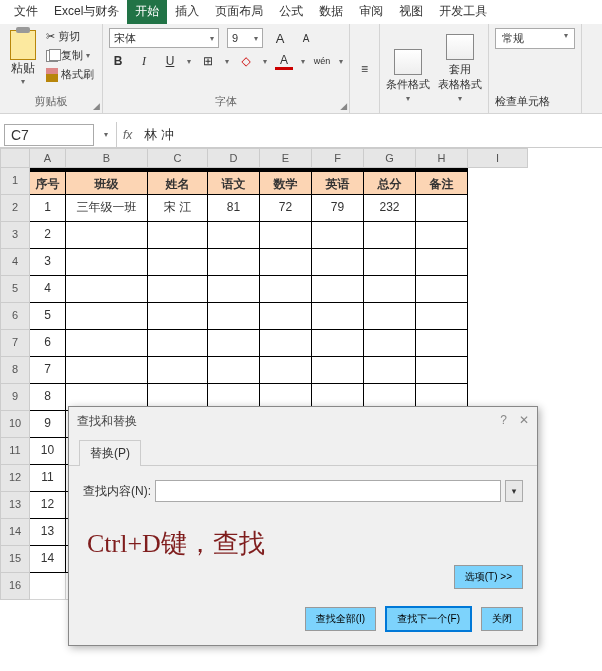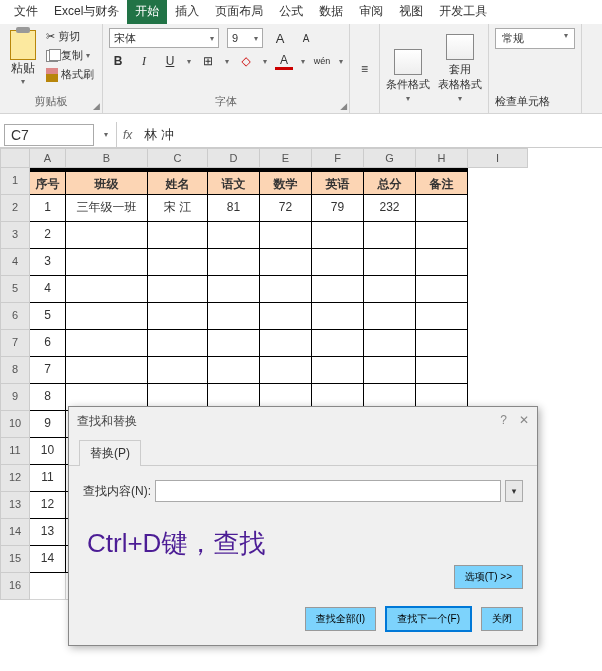--- a/index.html
+++ b/index.html
@@ -56,21 +56,21 @@
 .dialog{position:absolute;left:68px;top:258px;width:470px;height:240px;background:#f0f0f0;border:1px solid #888;box-shadow:2px 2px 8px rgba(0,0,0,.3);z-index:10}
 .dlg-title{display:flex;justify-content:space-between;padding:6px 8px;font-size:12px;color:#444}
 .dlg-ctrls{display:flex;gap:12px;color:#888}
 .dlg-tabs{display:flex;padding:4px 10px 0 10px;border-bottom:1px solid #ccc}
 .dlg-tab{padding:4px 10px;font-size:12px;border:1px solid #ccc;border-bottom:none;background:#f0f0f0;margin-right:2px;margin-bottom:-1px}
 .dlg-tab.active{background:#f0f0f0;border-bottom:1px solid #f0f0f0}
 .dlg-body{padding:14px 14px}
 .fld{display:flex;align-items:center;gap:4px;font-size:12px}
 .fld input{flex:1;height:22px;border:1px solid #aaa;padding:2px 4px}
 .dd{width:18px;height:22px;border:1px solid #aaa;background:#e8e8e8;display:flex;align-items:center;justify-content:center;font-size:9px}
-.anno{color:#4c1d95;font-size:26px;font-weight:normal;margin:24px 0 0 4px;font-family:Liberation Sans, sans-serif}
+.anno{color:#7f1d1d;font-size:26px;font-weight:normal;margin:24px 0 0 4px;font-family:Liberation Serif, serif}
 .opts{position:absolute;right:14px;bottom:56px}
 .dlg-btns{position:absolute;right:14px;bottom:14px;display:flex;gap:10px}
 .btn{border:1px solid #999;background:#7dd3fc;padding:4px 10px;font-size:10px;cursor:pointer}
 .btn.primary{border:1px solid #0078d7;outline:1px solid #0078d7}
 </style>
 </head>
 <body>
 
 <div class="tabbar">
   <div class="tab">文件</div>

